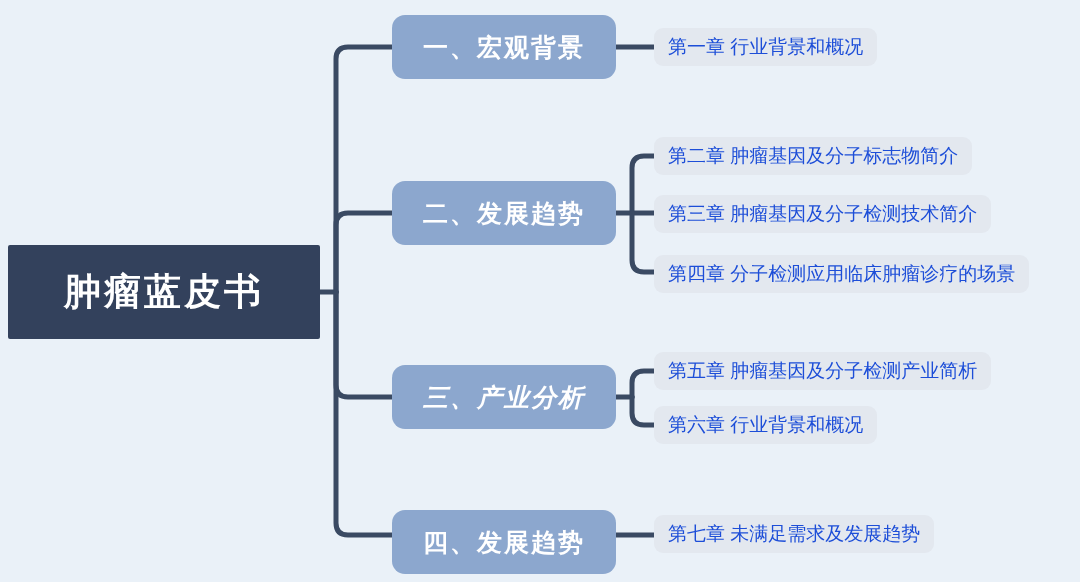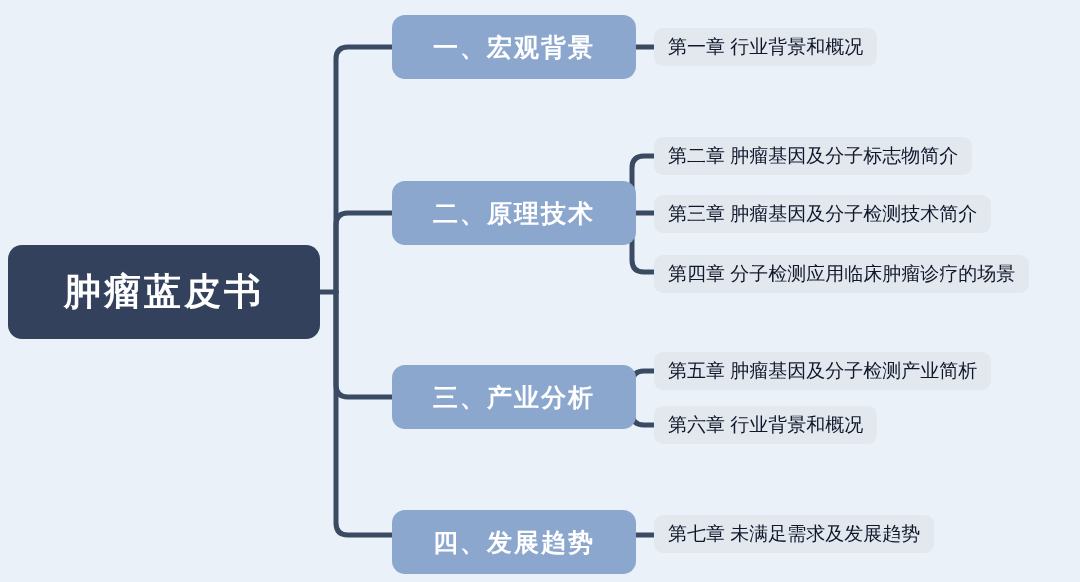--- a/index.html
+++ b/index.html
@@ -32,48 +32,48 @@
     display: flex;
     align-items: center;
     justify-content: center;
   }
   .root-node {
     left: 8px;
     top: 245px;
     width: 312px;
     height: 94px;
     background: #33415c;
-    border-radius: 14px;
+    border-radius: 2px;
     color: #ffffff;
     font-size: 37px;
     font-weight: bold;
     letter-spacing: 3px;
   }
   .branch-node {
     left: 392px;
-    width: 244px;
+    width: 224px;
     height: 64px;
     background: #8ca7ce;
     border-radius: 13px;
     color: #ffffff;
     font-size: 25px;
     font-weight: bold;
     letter-spacing: 2px;
   }
   .branch-1 { top: 15px; }
   .branch-2 { top: 181px; }
-  .branch-3 { top: 365px; }
+  .branch-3 { top: 365px; font-style: italic; }
   .branch-4 { top: 503px; margin-top: 7px; }
 
   .leaf-node {
     left: 654px;
     height: 38px;
     background: #e3e8ef;
     border-radius: 9px;
-    color: #0f172a;
+    color: #1d4ed8;
     font-size: 19px;
     padding: 0 14px;
     justify-content: flex-start;
     white-space: nowrap;
   }
   .leaf-1 { top: 28px; }
   .leaf-2 { top: 137px; }
   .leaf-3 { top: 195px; }
   .leaf-4 { top: 255px; }
   .leaf-5 { top: 352px; }
@@ -111,21 +111,21 @@
   </svg>
 
   <div class="node root-node">
     <span>肿瘤蓝皮书</span>
   </div>
 
   <div class="node branch-node branch-1">
     <span>一、宏观背景</span>
   </div>
   <div class="node branch-node branch-2">
-    <span>二、原理技术</span>
+    <span>二、发展趋势</span>
   </div>
   <div class="node branch-node branch-3">
     <span>三、产业分析</span>
   </div>
   <div class="node branch-node branch-4">
     <span>四、发展趋势</span>
   </div>
 
   <div class="node leaf-node leaf-1">
     <span>第一章 行业背景和概况</span>

